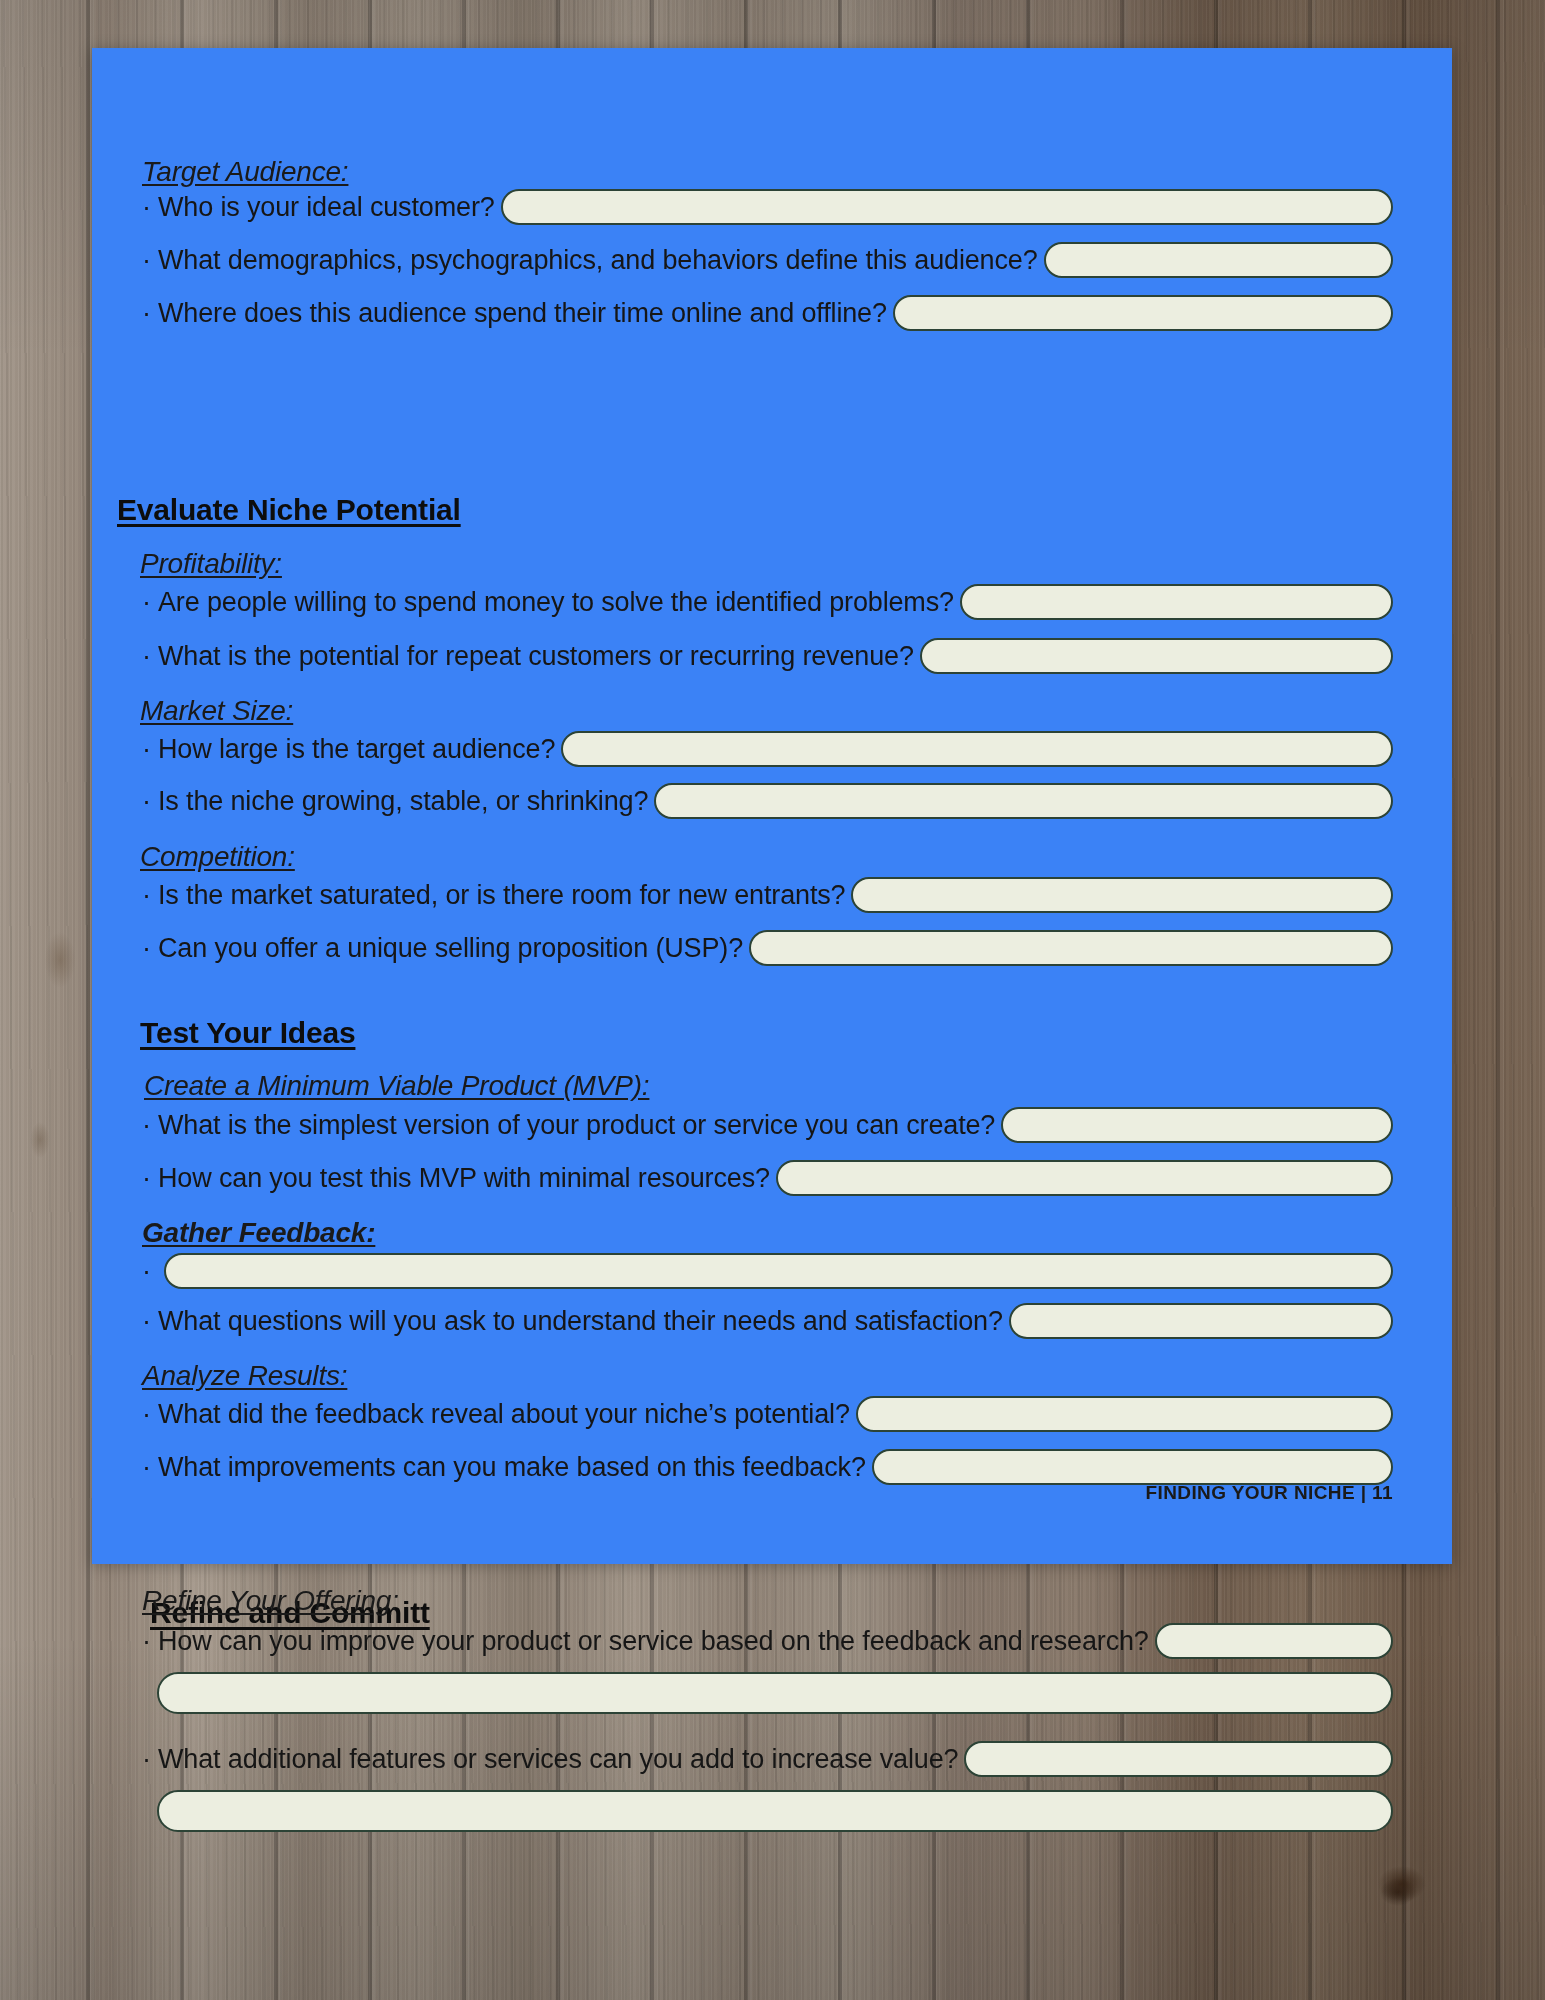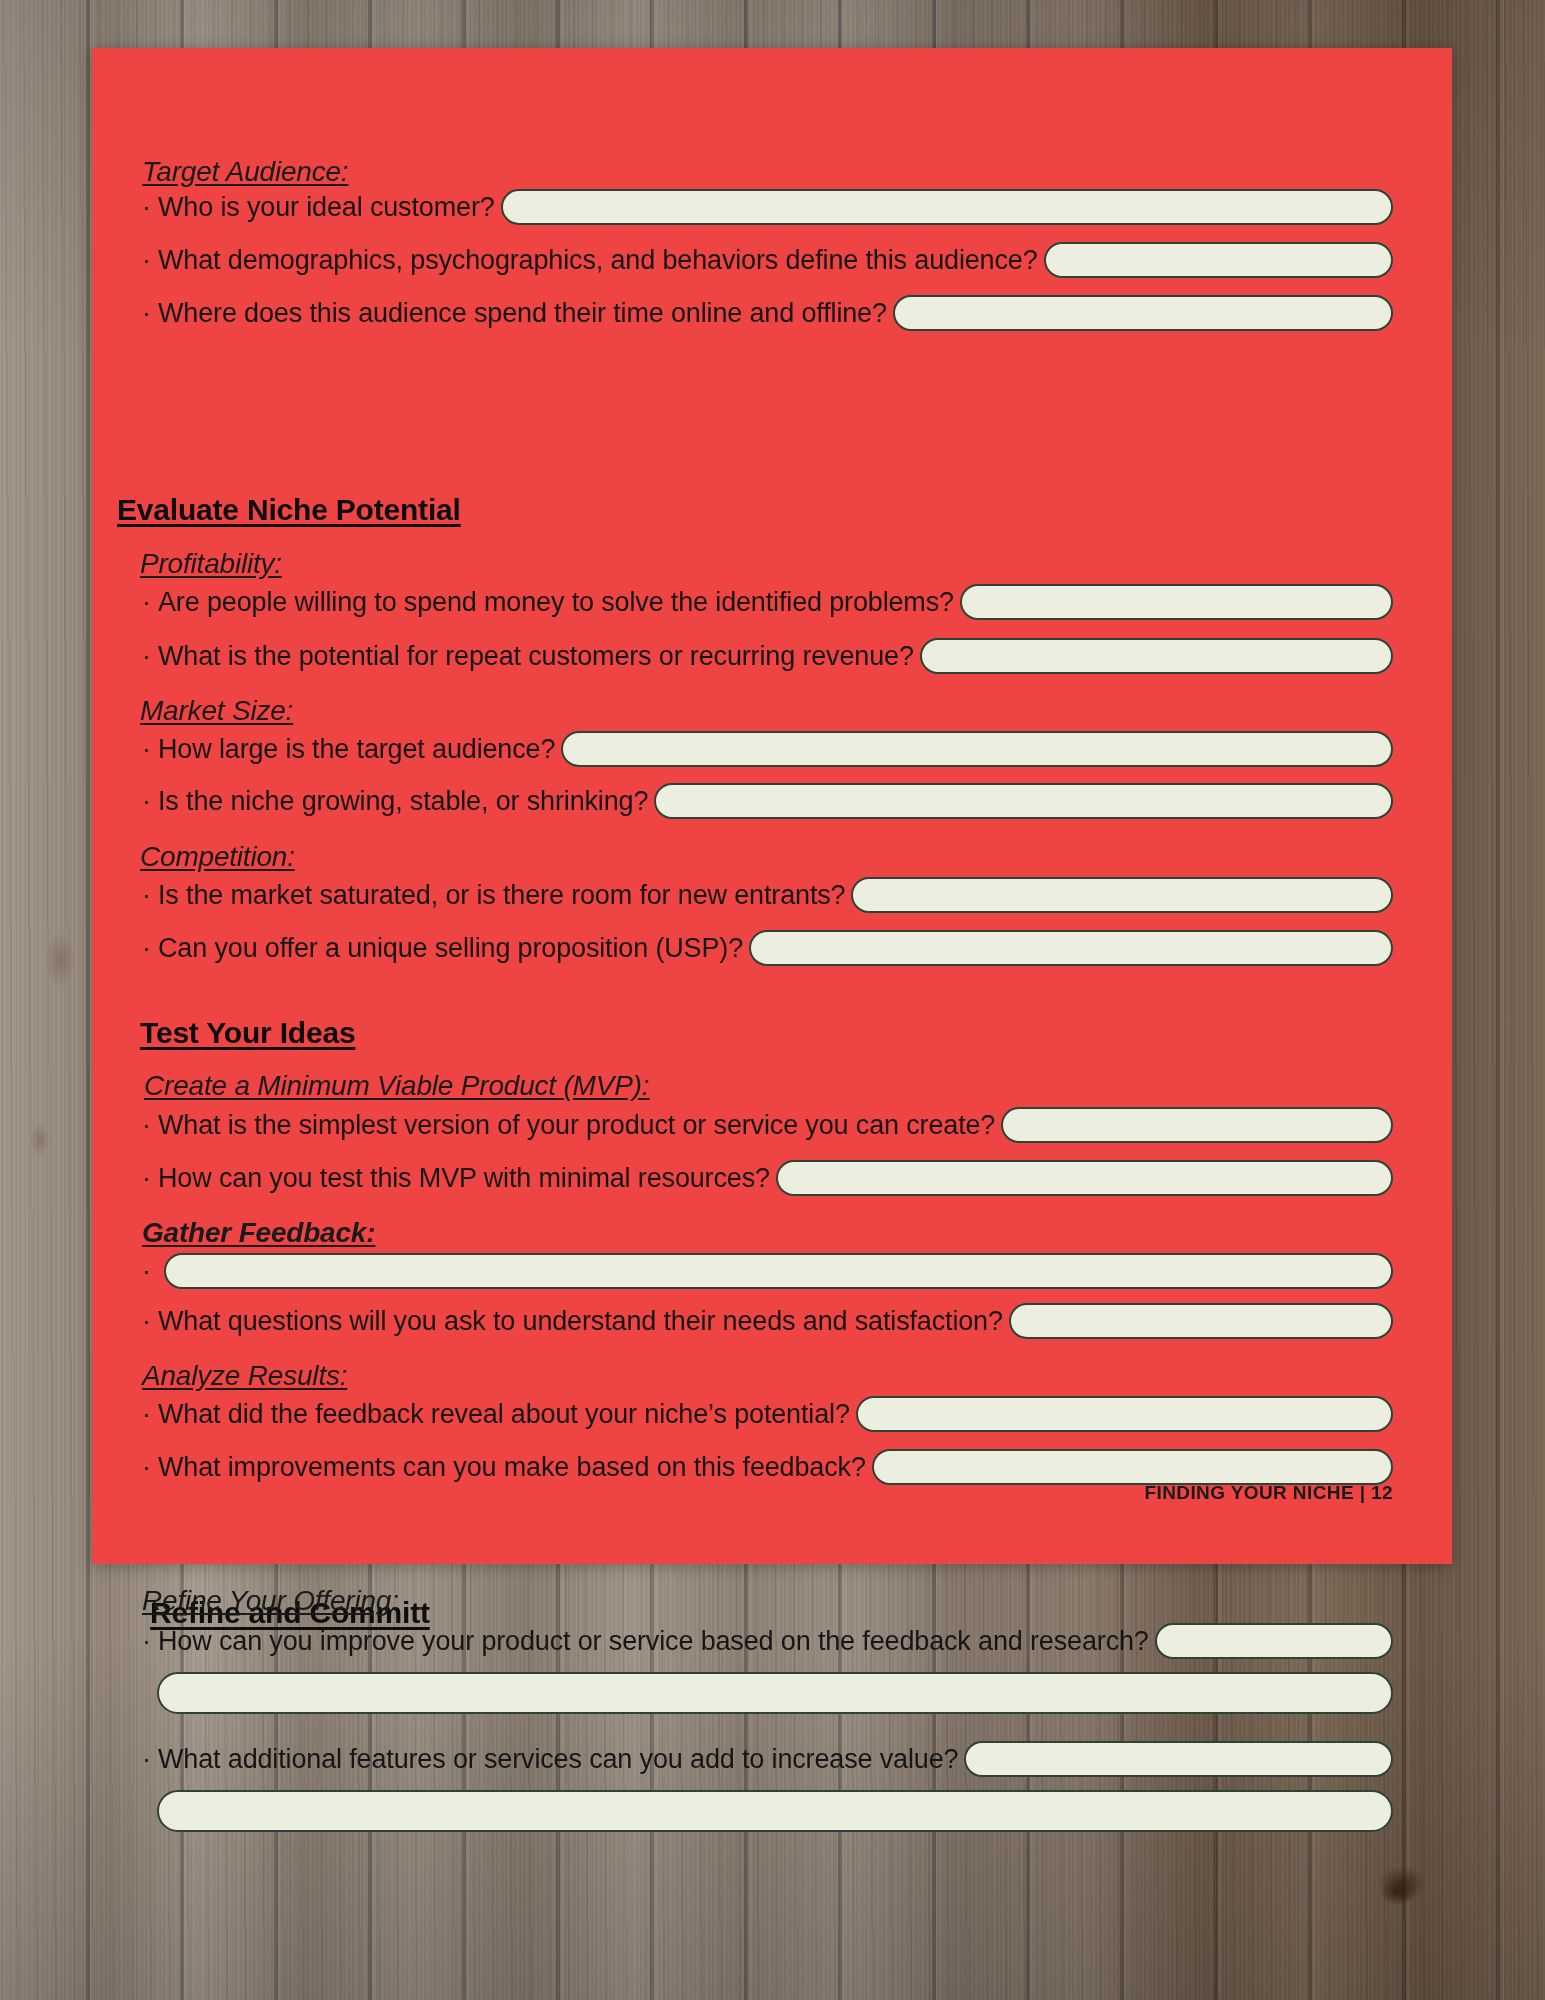--- a/index.html
+++ b/index.html
@@ -57,21 +57,21 @@
                               rgba(0,0,0,0) 82%, rgba(0,0,0,.16) 100%);
   }
 
   
   .page {
     position: absolute;
     left: 92px;
     top: 48px;
     width: 1360px;
     height: 1516px;
-    background: #ef4444;
+    background: #3b82f6;
     box-shadow: 0 2px 14px rgba(0,0,0,.28);
   }
 
   .content {
     position: absolute;
     left: 0;
     top: 0;
     width: 100%;
     height: 100%;
   }
@@ -295,16 +295,16 @@
     <div class="field-wide" style="left:65px; top:1624px; width:1236px;"></div>
 
     <div class="qrow" style="left:50px; top:1693px;">
       <span class="bullet">·</span>
       <span class="qtext">What additional features or services can you add to increase value?</span>
       <span class="field"></span>
     </div>
 
     <div class="field-wide" style="left:65px; top:1742px; width:1236px;"></div>
 
-    <div class="footer">FINDING YOUR NICHE | 12</div>
+    <div class="footer">FINDING YOUR NICHE | 11</div>
 
   </div>
 </div>
 
 </body></html>

